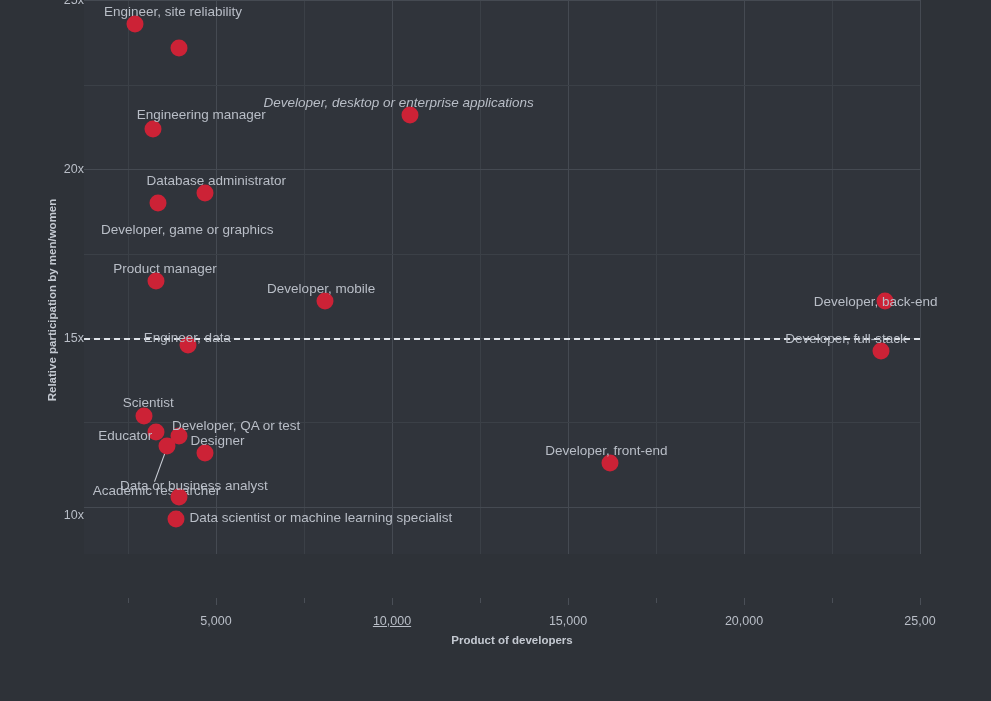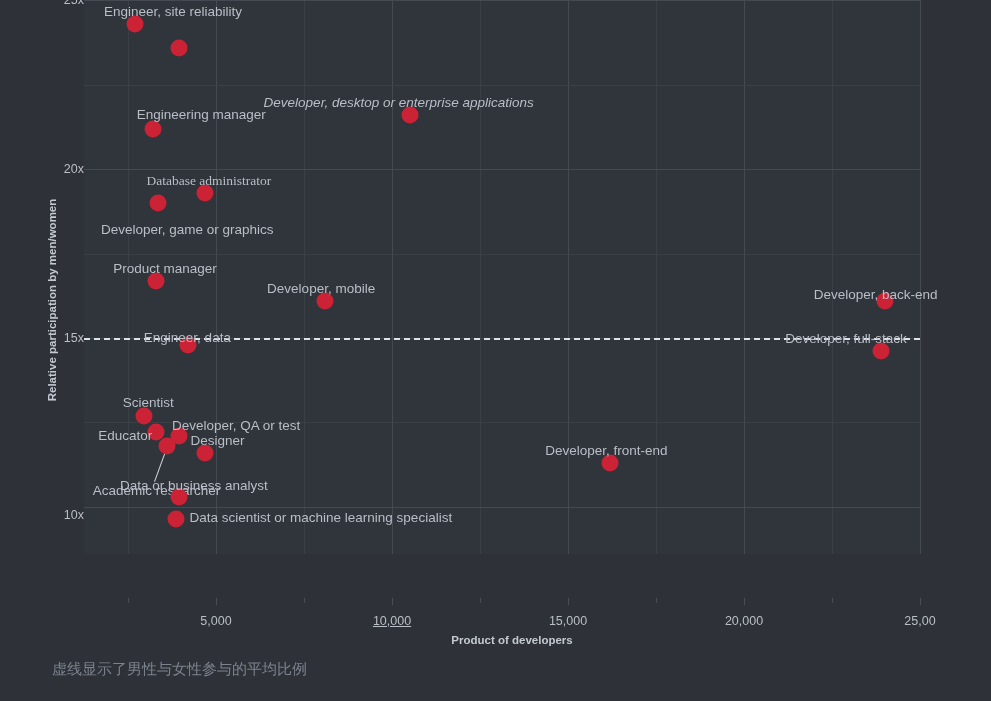--- a/index.html
+++ b/index.html
@@ -127,21 +127,20 @@
   <div id="y-axis">
       <div class="ytick" style="top: 0.375758px;">25x</div>
       <div class="ytick" style="top: 169.164px;">20x</div>
       <div class="ytick" style="top: 337.952px;">15x</div>
       <div class="ytick" style="top: 506.739px; margin-top: 8px;">10x</div>
     </div>
 
   <div id="y-axis-title">Relative participation by men/women</div>
   <div id="x-axis-title">Product of developers</div>
 
-  <div id="caption">虚线显示了男性与女性参与的平均比例</div>
 
 <div class="xtick" style="left: 216px;">5,000</div>
     <div class="xtickmark" style="left: 216px;"></div>
     <div class="xtick" style="left: 392px; text-decoration: underline;">10,000</div>
     <div class="xtickmark" style="left: 392px;"></div>
     <div class="xtick" style="left: 568px;">15,000</div>
     <div class="xtickmark" style="left: 568px;"></div>
     <div class="xtick" style="left: 744px;">20,000</div>
     <div class="xtickmark" style="left: 744px;"></div>
     <div class="xtick" style="left: 920px;">25,00</div>
@@ -152,29 +151,29 @@
     <div class="xtickmark" style="left: 656px; height: 5px;"></div>
     <div class="xtickmark" style="left: 832px; height: 5px;"></div>
     <div class="point" title="Engineer, site reliability" style="left: 135.04px; top: 24.0061px; background: rgb(204, 34, 54);"></div>
     <div class="point-label" style="left: 104.04px; top: 5.00606px;">Engineer, site reliability</div>
     <div class="point" title="Developer, embedded applications or devices" style="left: 179.04px; top: 47.6364px; background: rgb(204, 34, 54);"></div>
     <div class="point" title="Developer, desktop or enterprise applications" style="left: 409.6px; top: 115.152px; background: rgb(204, 34, 54);"></div>
     <div class="point-label" style="left: 263.6px; top: 96.1515px; font-style: italic;">Developer, desktop or enterprise applications</div>
     <div class="point" title="Engineering manager" style="left: 152.64px; top: 128.655px; background: rgb(204, 34, 54);"></div>
     <div class="point-label" style="left: 100.64px; top: 108px; padding-left: 36px;">Engineering manager</div>
     <div class="point" title="Database administrator" style="left: 205.44px; top: 192.794px; background: rgb(204, 34, 54);"></div>
-    <div class="point-label" style="left: 146.44px; top: 173.794px; font-family: Liberation Serif, serif;">Database administrator</div>
+    <div class="point-label" style="left: 146.44px; top: 173.794px;">Database administrator</div>
     <div class="point" title="Developer, game or graphics" style="left: 157.92px; top: 202.921px; background: rgb(204, 34, 54);"></div>
     <div class="point-label" style="left: 100.92px; top: 222.921px;">Developer, game or graphics</div>
     <div class="point" title="Product manager" style="left: 156.16px; top: 280.564px; background: rgb(204, 34, 54);"></div>
     <div class="point-label" style="left: 113.16px; top: 261.564px;">Product manager</div>
     <div class="point" title="Developer, mobile" style="left: 325.12px; top: 300.818px; background: rgb(204, 34, 54);"></div>
     <div class="point-label" style="left: 267.12px; top: 281.818px;">Developer, mobile</div>
     <div class="point" title="Developer, back-end" style="left: 884.8px; top: 300.818px; background: rgb(204, 34, 54);"></div>
-    <div class="point-label" style="left: 781.8px; top: 288px; padding-left: 32px;">Developer, back-end</div>
+    <div class="point-label" style="left: 781.8px; top: 295px; padding-left: 32px;">Developer, back-end</div>
     <div class="point" title="Engineer, data" style="left: 187.84px; top: 344.703px; background: rgb(204, 34, 54);"></div>
     <div class="point-label" style="left: 143.84px; top: 330.703px;">Engineer, data</div>
     <div class="point" title="Developer, full-stack" style="left: 881.28px; top: 351.455px; background: rgb(204, 34, 54);"></div>
     <div class="point-label" style="left: 785.28px; top: 332.455px;">Developer, full-stack</div>
     <div class="point" title="Scientist" style="left: 143.84px; top: 415.594px; background: rgb(204, 34, 54);"></div>
     <div class="point-label" style="left: 106.84px; top: 395.594px; margin-left: 16px;">Scientist</div>
     <div class="point" title="Educator" style="left: 156.16px; top: 432.473px; background: rgb(204, 34, 54);"></div>
     <div class="point-label" style="left: 98.16px; top: 429.473px;">Educator</div>
     <div class="point" title="Developer, QA or test" style="left: 179.04px; top: 435.848px; background: rgb(204, 34, 54);"></div>
     <div class="point-label" style="left: 172.04px; top: 418.848px;">Developer, QA or test</div>

